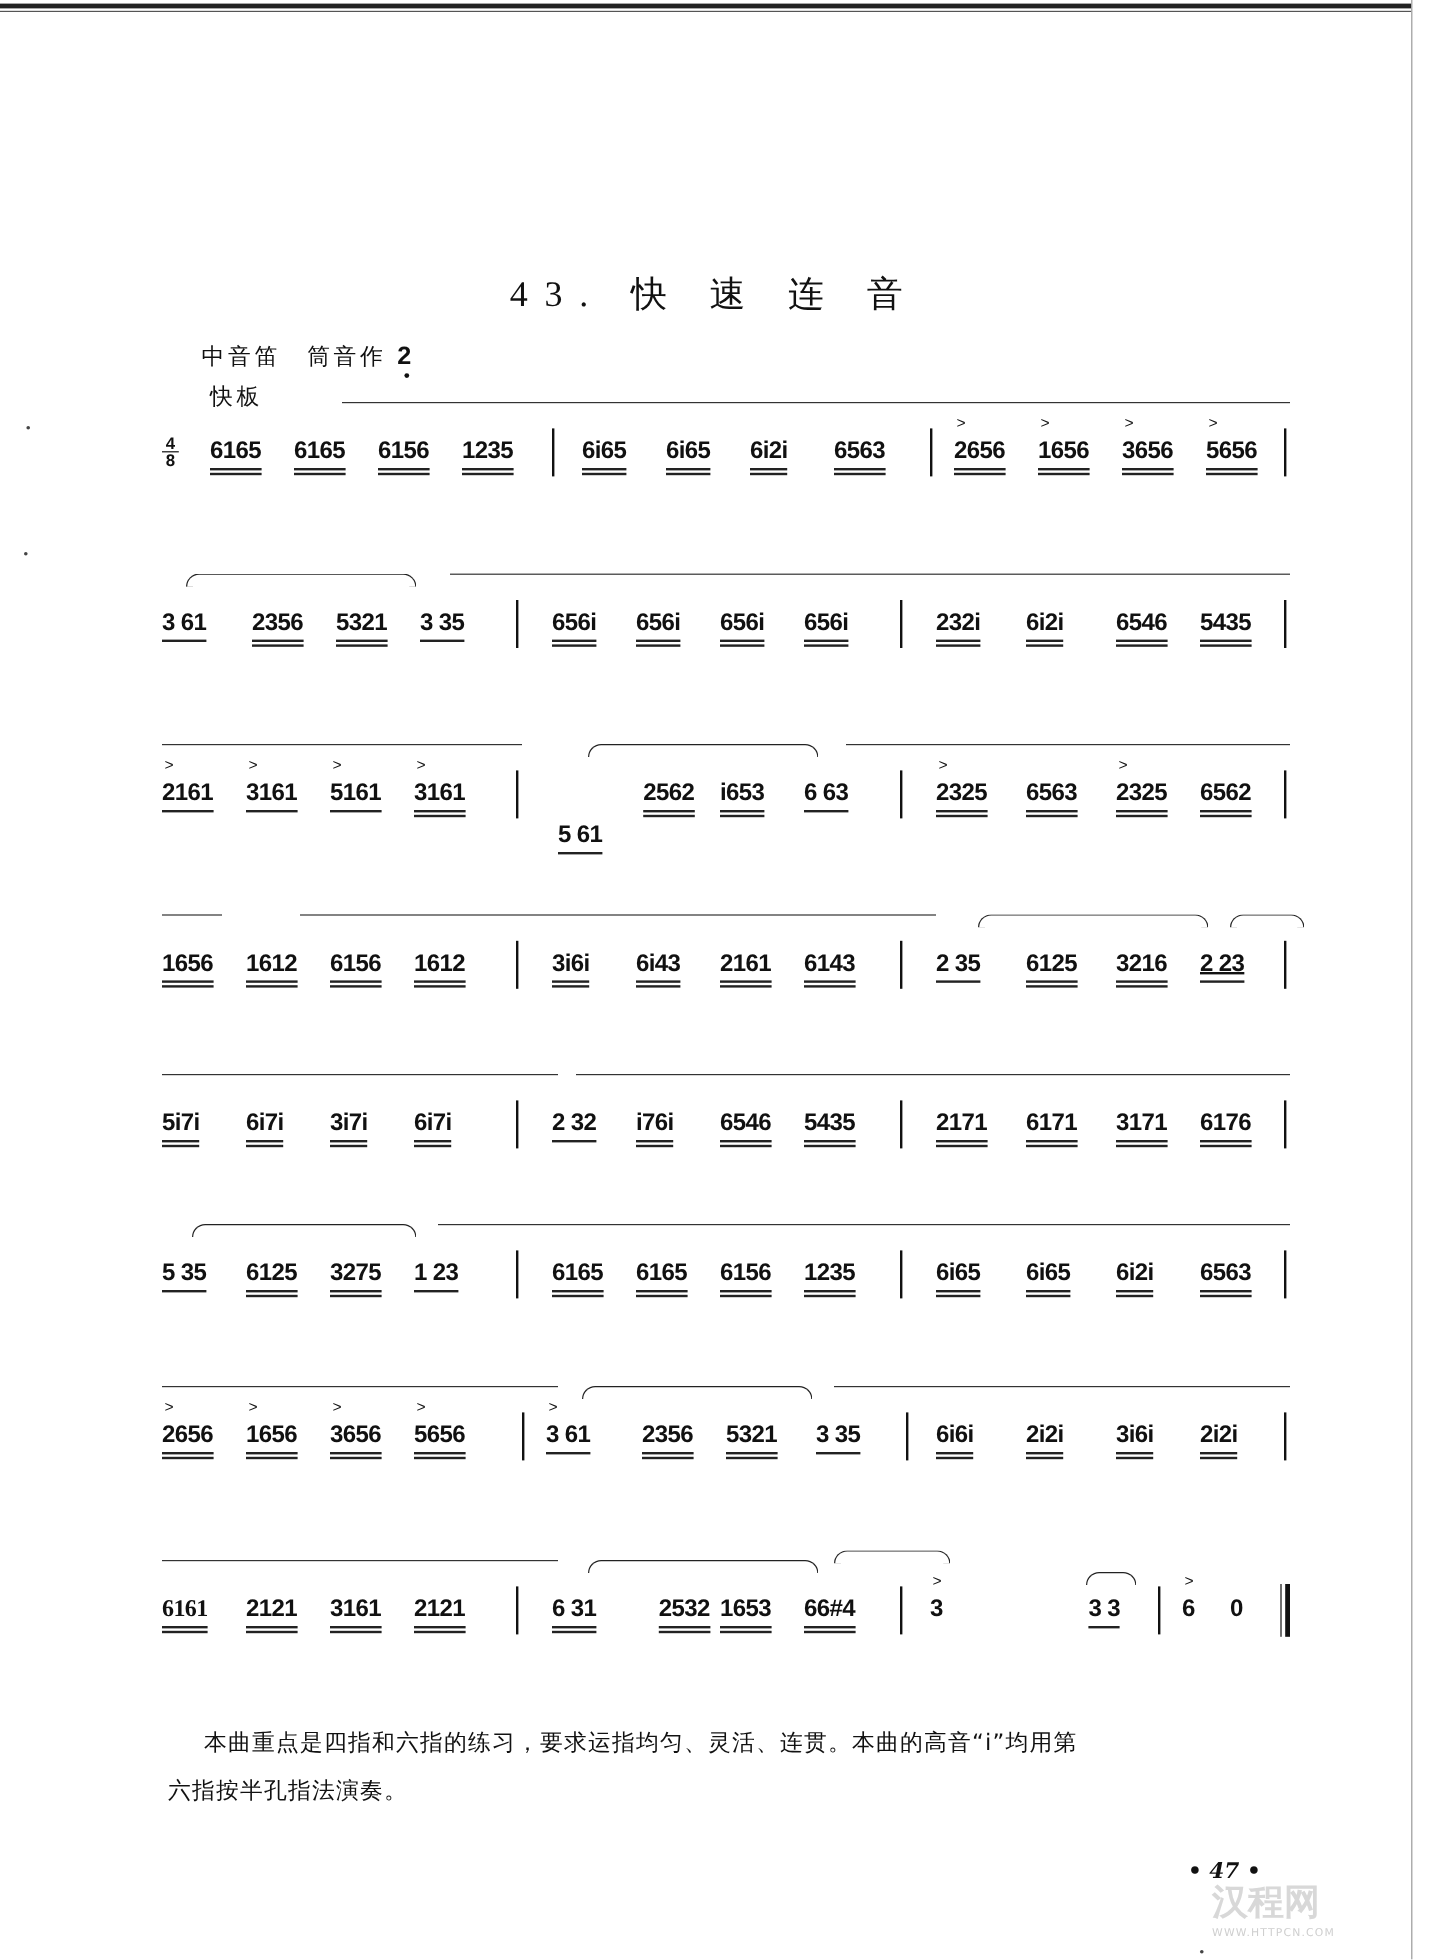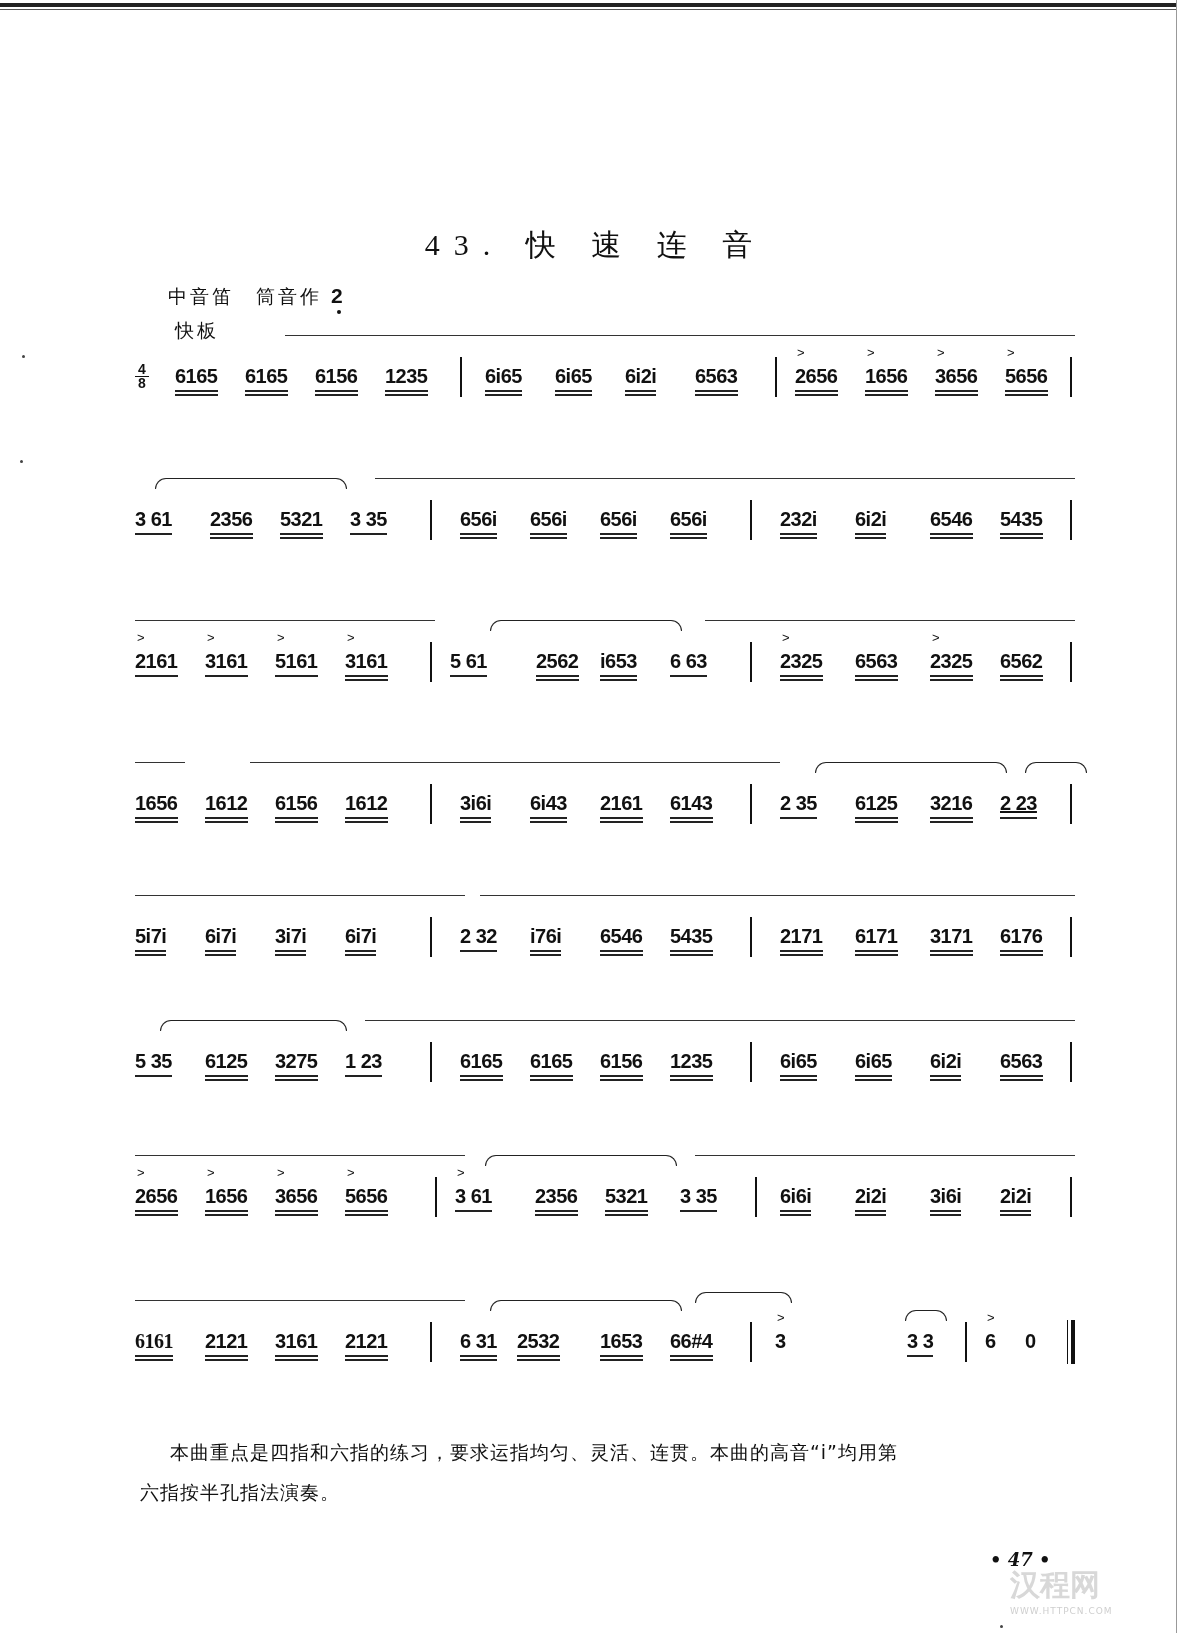--- a/index.html
+++ b/index.html
@@ -120,21 +120,21 @@
 
 <div class="score-row" style="top:620px;">
   <div class="slur-line" style="left:0px; width:300px;"></div>
   <div class="slur-arc" style="left:355px; width:190px;"></div>
   <div class="slur-line" style="left:570px; width:370px;"></div>
   <div class="beat" style="left:0px;"><span>2161</span><div class="u1"></div><span class="accent">&gt;</span></div>
   <div class="beat" style="left:70px;"><span>3161</span><div class="u1"></div><span class="accent">&gt;</span></div>
   <div class="beat" style="left:140px;"><span>5161</span><div class="u1"></div><span class="accent">&gt;</span></div>
   <div class="beat" style="left:210px;"><span>3161</span><div class="u1"></div><div class="u2"></div><span class="accent">&gt;</span></div>
   <div class="barline" style="left:295px;"></div>
-  <div class="beat" style="left:315px;"><span>5 61</span><div class="u1"></div></div>
+  <div class="beat" style="left:330px;margin-top:35px;"><span>5 61</span><div class="u1"></div></div>
   <div class="beat" style="left:401px;"><span>2562</span><div class="u1"></div><div class="u2"></div></div>
   <div class="beat" style="left:465px;"><span>i653</span><div class="u1"></div><div class="u2"></div></div>
   <div class="beat" style="left:535px;"><span>6 63</span><div class="u1"></div></div>
   <div class="barline" style="left:615px;"></div>
   <div class="beat" style="left:645px;"><span>2325</span><div class="u1"></div><div class="u2"></div><span class="accent">&gt;</span></div>
   <div class="beat" style="left:720px;"><span>6563</span><div class="u1"></div><div class="u2"></div></div>
   <div class="beat" style="left:795px;"><span>2325</span><div class="u1"></div><div class="u2"></div><span class="accent">&gt;</span></div>
   <div class="beat" style="left:865px;"><span>6562</span><div class="u1"></div><div class="u2"></div></div>
   <div class="barline" style="left:935px;"></div>
 </div>
@@ -226,21 +226,21 @@
   <div class="slur-line" style="left:0px; width:330px;"></div>
   <div class="slur-arc" style="left:355px; width:190px;"></div>
   <div class="slur-arc" style="left:560px; width:95px; top:-8px;"></div>
   <div class="slur-arc" style="left:770px; width:40px; top:10px;"></div>
   <div class="beat" style="left:0px;font-family:Liberation Serif, serif;"><span>6161</span><div class="u1"></div><div class="u2"></div></div>
   <div class="beat" style="left:70px;"><span>2121</span><div class="u1"></div><div class="u2"></div></div>
   <div class="beat" style="left:140px;"><span>3161</span><div class="u1"></div><div class="u2"></div></div>
   <div class="beat" style="left:210px;"><span>2121</span><div class="u1"></div><div class="u2"></div></div>
   <div class="barline" style="left:295px;"></div>
   <div class="beat" style="left:325px;"><span>6 31</span><div class="u1"></div><div class="u2"></div></div>
-  <div class="beat" style="left:382px;"><span>2532</span><div class="u1"></div><div class="u2"></div></div>
+  <div class="beat" style="left:414px;"><span>2532</span><div class="u1"></div><div class="u2"></div></div>
   <div class="beat" style="left:465px;"><span>1653</span><div class="u1"></div><div class="u2"></div></div>
   <div class="beat" style="left:535px;"><span>66#4</span><div class="u1"></div><div class="u2"></div></div>
   <div class="barline" style="left:615px;"></div>
   <div class="beat" style="left:640px;"><span>3</span><span class="accent">&gt;</span></div>
   <div class="beat" style="left:772px;"><span>3 3</span><div class="u1"></div></div>
   <div class="barline" style="left:830px;"></div>
   <div class="beat" style="left:850px;"><span>6</span><span class="accent">&gt;</span></div>
   <div class="beat" style="left:890px;"><span>0</span></div>
   <div class="final-bar" style="left:932px;"></div>
 </div>

